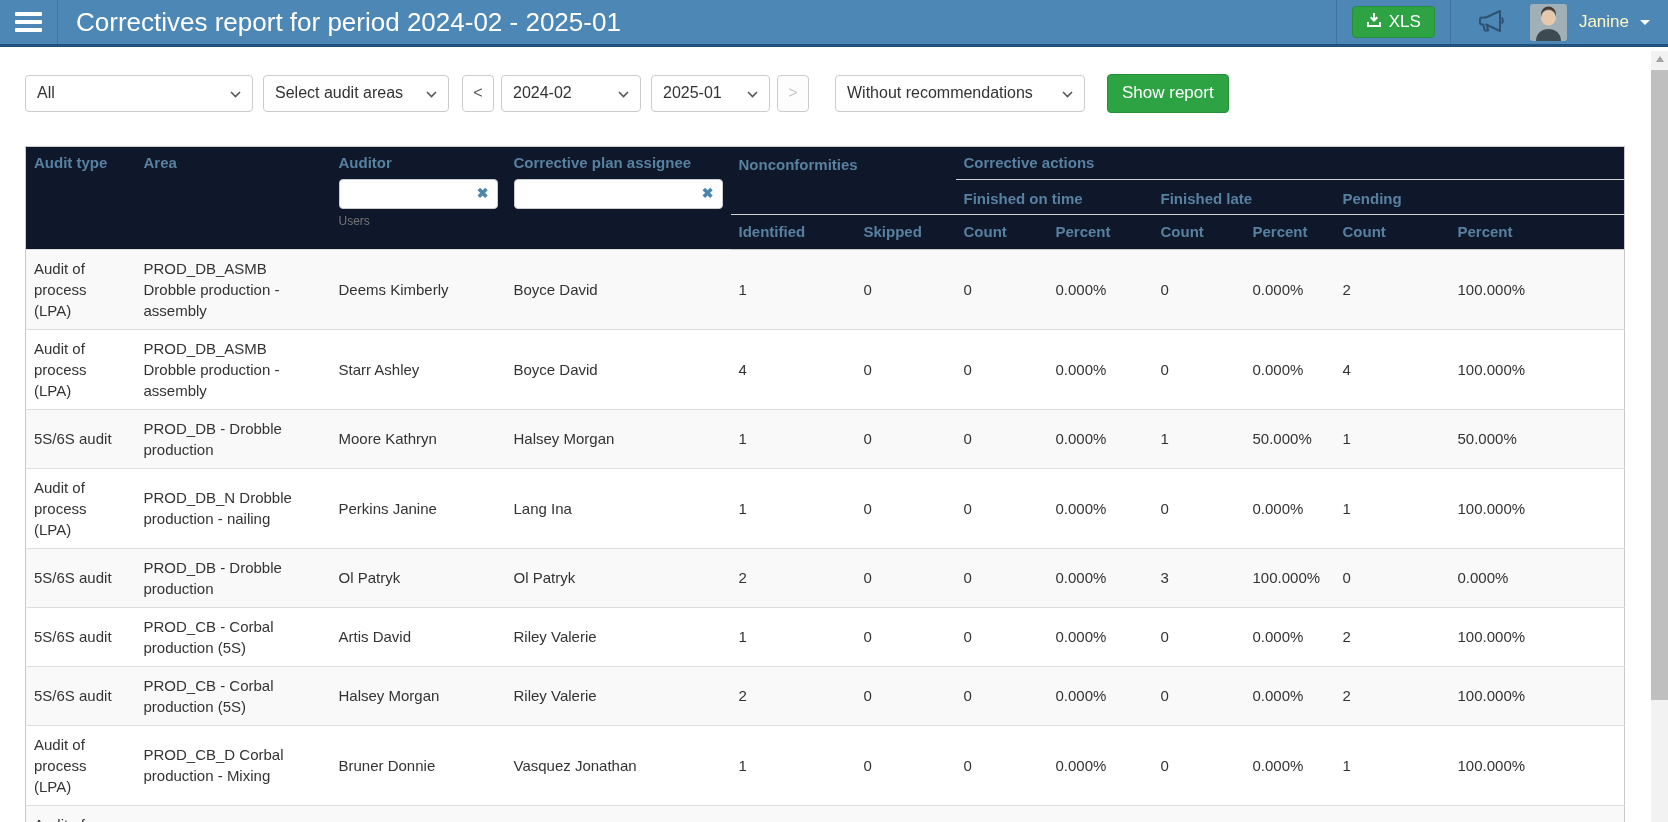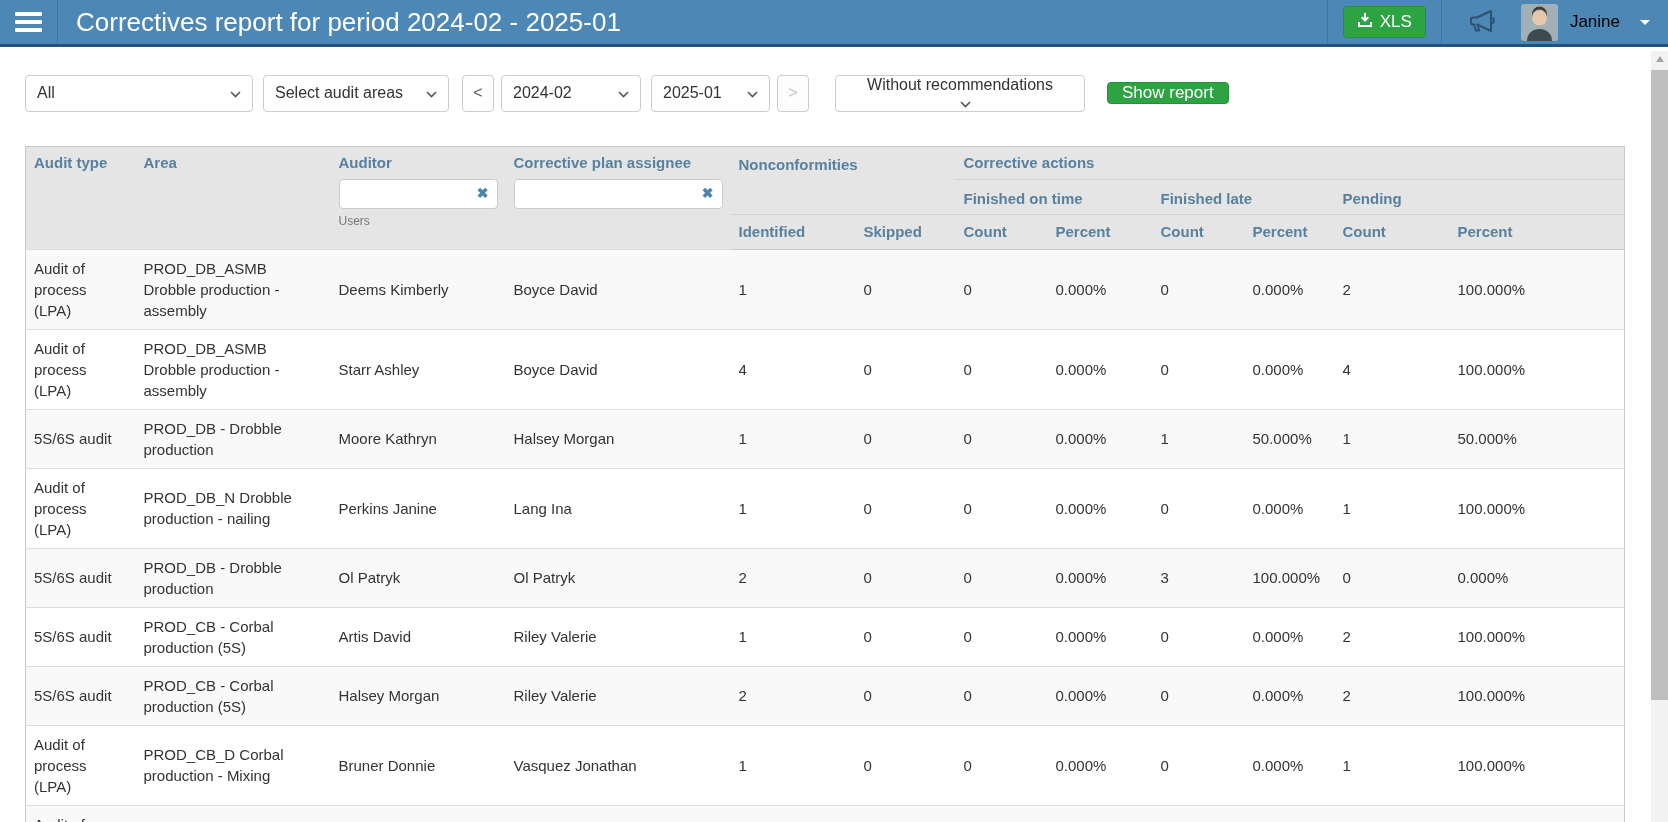--- a/index.html
+++ b/index.html
@@ -26,52 +26,52 @@
   .nav-right { margin-left:auto; display:flex; align-items:stretch; }
   .nav-sec { display:flex; align-items:center; border-left:1px solid #3d74a3; padding:0 15px; }
   .btn-xls {
     display:flex; align-items:flex-start; gap:7px; background:#2ea344; border:1px solid #269038;
     border-radius:4px; color:#fff; font-size:17px; padding:5px 13px; cursor:pointer;
   }
   .megaphone { display:flex; align-items:center; padding:0 10px; cursor:pointer; }
   .avatar {
     width:37px; height:37px; border-radius:3px; overflow:hidden; margin:0 12px 0 14px; flex:0 0 auto;
   }
-  .user-name { color:#000000; font-size:17px; display:flex; align-items:center; gap:20px; cursor:pointer; padding-right:6px; }
+  .user-name { color:#fef9c3; font-size:17px; display:flex; align-items:center; gap:11px; cursor:pointer; padding-right:6px; }
   .caret-down { width:0; height:0; border-left:5px solid transparent; border-right:5px solid transparent; border-top:5px solid #fff; }
 
   
   .filterbar {
     display:flex; align-items:center; margin:27px 0 0 25px; height:38px;
   }
   .sel {
     height:37px; border:1px solid #ccc; border-radius:4px; background:#fff;
     display:flex; align-items:center; justify-content:space-between;
     padding:0 11px; font-size:16px; color:#333; cursor:pointer; flex:0 0 auto;
   }
   .sel .chev { margin-left:10px; flex:0 0 auto; }
   .btn-step {
     width:32px; height:37px; border:1px solid #ccc; border-radius:4px; background:#fff;
     display:flex; align-items:center; justify-content:center; font-size:16px; color:#555;
     cursor:pointer; flex:0 0 auto;
   }
   .btn-step.disabled { color:#c3c3c3; background:#fdfdfd; cursor:default; }
   .btn-green {
-    height:22px; background:#2ea344; border:1px solid #269038; border-radius:4px;
+    height:39px; background:#2ea344; border:1px solid #269038; border-radius:4px;
     color:#fff; font-size:17px; display:flex; align-items:center; padding:0 14px; cursor:pointer; flex:0 0 auto;
   }
 
   
   .table-wrap { margin:34px 26px 0 25px; }
   table.report {
     width:1600px; border-collapse:collapse; table-layout:fixed;
     font-size:15px; color:#333; border:1px solid #c9c9c9;
   }
   table.report thead th {
-    background:#e5e5e5; color:#58809f; font-weight:bold; text-align:left;
+    background:#0f172a; color:#58809f; font-weight:bold; text-align:left;
     padding:6px 8px; vertical-align:top; line-height:1.3;
   }
   th.center { text-align:center; }
   th.b-bottom { border-bottom:1px solid #d2d2d2; }
   thead tr.colrow th { padding-top:7px; padding-bottom:7px; border-bottom:1px solid #c9c9c9; }
   .hdr-input {
     display:flex; align-items:center; height:30px; border:1px solid #ccc; border-radius:4px;
     background:#fff; margin-top:6px; padding:0 8px;
   }
   .hdr-input input {
@@ -184,21 +184,21 @@
     <span>2025-01</span>
     <span class="chev">
       <svg width="11" height="7" viewBox="0 0 11 7">
           <path d="M1 1l4.5 4.5L10 1" stroke="#555" stroke-width="1.6" fill="none"></path>
         </svg>
     </span>
   </div>
   <div style="width:7px;"></div>
   <div class="btn-step disabled">&gt;</div>
   <div style="width:26px;"></div>
-  <div class="sel" style="width:250px;flex-direction:column;">
+  <div class="sel" style="width:250px;">
     <span>Without recommendations</span>
     <span class="chev">
       <svg width="11" height="7" viewBox="0 0 11 7">
           <path d="M1 1l4.5 4.5L10 1" stroke="#555" stroke-width="1.6" fill="none"></path>
         </svg>
     </span>
   </div>
   <div style="width:22px;"></div>
   <div class="btn-green">Show report</div>
 </div>

